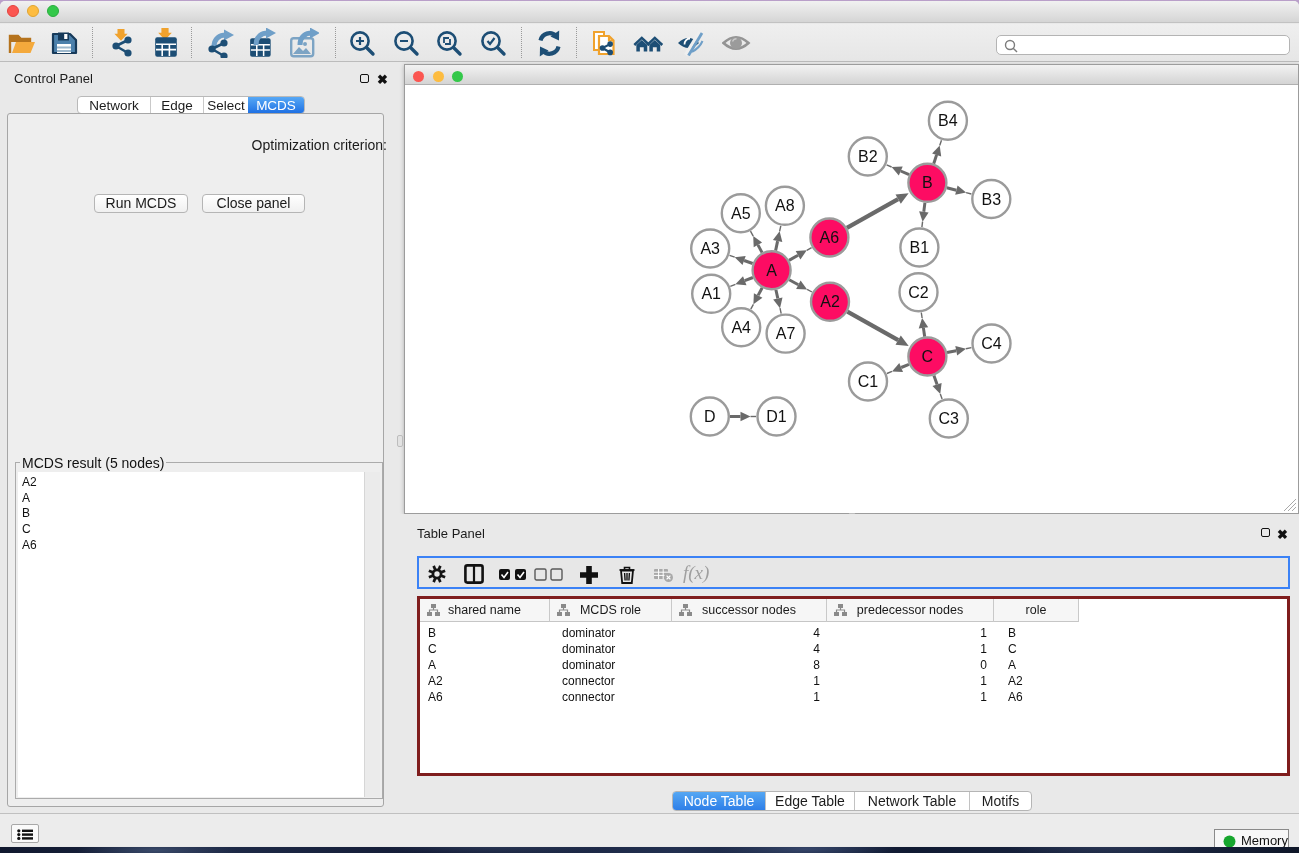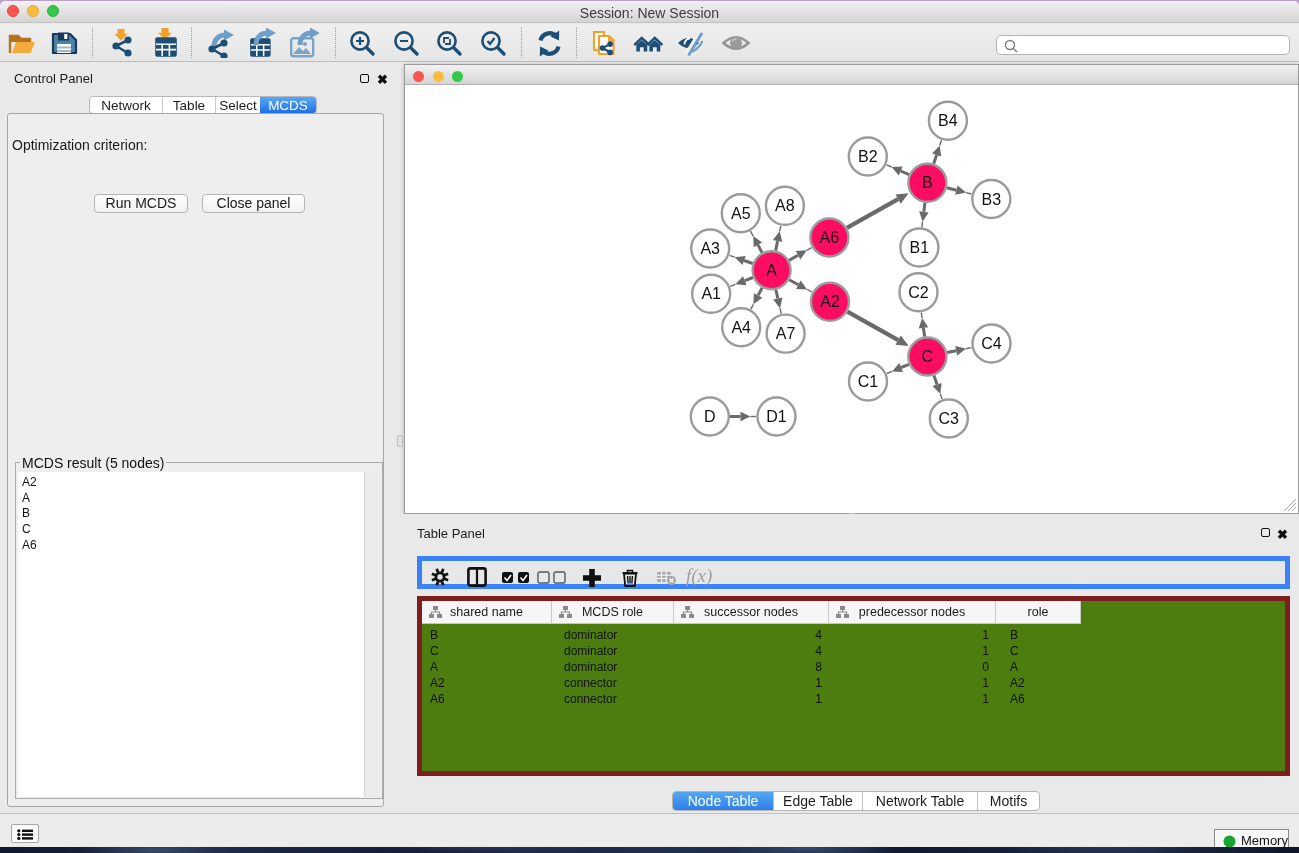--- a/index.html
+++ b/index.html
@@ -10,42 +10,42 @@
 .tl{position:absolute;border-radius:50%;width:12px;height:12px;top:4px}
 .title{position:absolute;top:4px;width:100%;text-align:center;font-size:14px;color:#3c3c3c}
 .toolbar{position:absolute;left:0;top:23px;width:100%;height:38px;background:linear-gradient(#efefef,#e6e6e6);border-bottom:1px solid #bcbcbc}
 .tsep{position:absolute;top:3px;height:31px;width:0;border-left:1px dotted #9a9a9a}
 .searchbox{position:absolute;left:996px;top:11px;width:294px;height:20px;background:#fff;border:1px solid #b4b4b4;border-radius:5px}
 
 .cp{position:absolute;left:0;top:61px;width:391px;height:751px;background:#e9e9e9}
 .paneltitle{font-size:13px;color:#1c1c1c}
 .floaticon{position:absolute;width:9px;height:9px;border:1.6px solid #111;border-radius:2px}
 .closeicon{position:absolute;font-size:13px;font-weight:bold;color:#111;line-height:10px}
-.cptabs{position:absolute;top:95px;left:89px;height:18px;display:flex;border:1px solid #b9b9b9;border-radius:4px;overflow:hidden;background:#fff}
+.cptabs{position:absolute;top:95px;left:77px;height:18px;display:flex;border:1px solid #b9b9b9;border-radius:4px;overflow:hidden;background:#fff}
 .cptab{font-size:13.5px;color:#1c1c1c;text-align:center;line-height:17px;border-left:1px solid #c9c9c9}
 .cptab:first-child{border-left:none}
 .cptab.sel{background:linear-gradient(#57a8f5,#1f71e4);color:#fff;border-left:none}
 .cpbox{position:absolute;left:7px;top:112px;width:377px;height:694px;background:#eeeeee;border:1px solid #a6a6a6;border-radius:3px}
 .combo{position:absolute;left:36px;top:46px;width:311px;height:20px;background:#fff;border:1px solid #b2b2b2;border-radius:4px;font-size:14px;color:#1a1a1a;line-height:19px;padding-left:11px}
 .combobtn{position:absolute;right:-1px;top:-1px;width:25px;height:20px;border-radius:0 4px 4px 0;background:linear-gradient(#5baaf7,#1e6fe3)}
 .btn{position:absolute;height:19px;background:linear-gradient(#ffffff,#f0f0f0);border:1px solid #b5b5b5;border-radius:4px;font-size:14px;color:#1a1a1a;text-align:center;line-height:17px}
 .fieldset{position:absolute;left:7px;top:348px;width:368px;height:337px;border:1px solid #ababab}
 .legend{position:absolute;left:4px;top:-8px;background:#eeeeee;font-size:14px;color:#111;padding:0 2px}
 .listbox{position:absolute;left:2px;top:9px;width:362px;height:325px;background:#fff;font-size:12px;color:#111;padding-top:3px}
 .listbox div{height:15.7px;line-height:15.7px;padding-left:4px}
 .sbtrack{position:absolute;right:2px;top:9px;width:16px;height:325px;background:#ebebeb;border-left:1px solid #d6d6d6}
 
 .nw{position:absolute;left:404px;top:63px;width:895px;height:450px;background:#fff;border:1px solid #9c9c9c;box-shadow:0 1px 4px rgba(0,0,0,.25)}
 .nwtitle{position:absolute;left:0;top:0;width:100%;height:20px;background:linear-gradient(#f2f2f2,#d4d4d4);border-bottom:1px solid #b0b0b0}
 .nw .tl{width:11px;height:11px;top:6px}
 .nwtitletext{position:absolute;top:2.5px;width:100%;text-align:center;font-size:14px;color:#2e2e2e}
 
 .tp{position:absolute;left:391px;top:513px;width:908px;height:299px;background:#e9e9e9}
-.tptoolbar{position:absolute;left:26px;top:42px;width:873px;height:33px;background:#e7e7e7;border:5px solid #3b82f6}
-.tbl{position:absolute;left:26px;top:82px;width:873px;height:180px;background:#4d7c0f;border:5px solid #7f1d1d}
+.tptoolbar{position:absolute;left:26px;top:42px;width:873px;height:33px;background:#e7e7e7;border:2px solid #3b82f6}
+.tbl{position:absolute;left:26px;top:82px;width:873px;height:180px;background:#ffffff;border:3px solid #7f1d1d}
 .thead{position:absolute;left:0;top:0;width:659px;height:23px;background:#f6f6f6;border-bottom:1px solid #c6c6c6;font-size:12.5px;color:#1a1a1a}
 .thcell{position:absolute;top:0;height:23px;border-right:1px solid #c9c9c9}
 .thlabel{position:absolute;top:4px;width:100%;text-align:center}
 .trow{position:absolute;left:0;width:100%;height:16px;font-size:12px;color:#111}
 .tcell{position:absolute;top:1px}
 .bottabs{position:absolute;left:281px;top:277px;height:20px;display:flex;border:1px solid #b5b5b5;border-radius:4px;overflow:hidden;background:#fff}
 .btab{font-size:14px;color:#1c1c1c;text-align:center;line-height:19px;border-left:1px solid #c2c2c2}
 .btab:first-child{border-left:none}
 .btab.sel{background:linear-gradient(#55a7f3,#2e7fe8);color:#fff;border-left:none}
 
@@ -54,21 +54,20 @@
 .membtn{position:absolute;right:10px;top:15px;width:75px;height:23px;background:#f7f7f7;border:1px solid #8a8a8a;font-size:13px;color:#111}
 svg{display:block}
 </style></head>
 <body>
 <div class="wall"></div>
 <div class="app">
   <div class="titlebar">
     <div class="tl" style="left:7px;background:#fb5651;border:0.5px solid #e2443f"></div>
     <div class="tl" style="left:27px;background:#fdbc40;border:0.5px solid #e0a430"></div>
     <div class="tl" style="left:47px;background:#34c84a;border:0.5px solid #2aad3e"></div>
-    <div class="title">Session: New Session</div>
   </div>
   <div class="toolbar">
     <svg class="abs" style="left:7px;top:5px" width="30" height="28" viewBox="0 0 30 28">
         <path d="M3 6 h8 l3 3 h9 v4 h-20z" fill="#b5731d"></path>
         <path d="M3 24 V7 h8 l3 3 h9 v3" fill="none" stroke="#b5731d" stroke-width="2.4"></path>
         <path d="M5 24 L9 13 h19 L23.5 24z" fill="#f4a93c"></path>
       </svg>
       <svg class="abs" style="left:50px;top:5px" width="30" height="28" viewBox="0 0 30 28">
         <path d="M3 5 h17 l6 6 v13 h-23 z" fill="#4c80ab" stroke="#173a5a" stroke-width="2.2" stroke-linejoin="round"></path>
         <rect x="8" y="3.5" width="11" height="8" fill="#173a5a"></rect>
@@ -205,26 +204,26 @@
         </svg>
       </div>
   </div>
 
   <div class="cp">
     <div class="paneltitle abs" style="left:14px;top:9px">Control Panel</div>
     <div class="floaticon" style="left:360px;top:12px"></div>
     <div class="closeicon" style="left:377px;top:13px">✖</div>
     <div class="cptabs" style="top:34px">
       <div class="cptab" style="width:72px">Network</div>
-      <div class="cptab" style="width:53px">Table</div>
+      <div class="cptab" style="width:53px">Edge</div>
       <div class="cptab" style="width:45px">Select</div>
       <div class="cptab sel" style="width:56px">MCDS</div>
     </div>
     <div class="cpbox" style="top:51px">
-      <div class="abs" style="left:4px;top:23px;width:375px;text-align:left;font-size:14px;color:#1a1a1a">Optimization criterion:</div>
+      <div class="abs" style="left:4px;top:23px;width:375px;text-align:right;font-size:14px;color:#1a1a1a">Optimization criterion:</div>
       <div class="btn" style="left:86px;top:80px;width:94px">Run MCDS</div>
       <div class="btn" style="left:194px;top:80px;width:103px">Close panel</div>
       <div class="fieldset">
         <div class="legend">MCDS result (5 nodes)</div>
         <div class="listbox">
             <div>A2</div>
             <div>A</div>
             <div>B</div>
             <div>C</div>
             <div>A6</div>
@@ -494,21 +493,21 @@
         </div>
         <div class="trow" style="top:90px">
           <div class="tcell" style="left:8px">A6</div>
           <div class="tcell" style="left:142px">connector</div>
           <div class="tcell" style="left:252px;width:148px;text-align:right">1</div>
           <div class="tcell" style="left:407px;width:160px;text-align:right">1</div>
           <div class="tcell" style="left:588px">A6</div>
         </div>
     </div>
     <div class="bottabs">
-      <div class="btab sel" style="width:100px">Node Table</div>
+      <div class="btab sel" style="width:92px">Node Table</div>
       <div class="btab" style="width:89px">Edge Table</div>
       <div class="btab" style="width:115px">Network Table</div>
       <div class="btab" style="width:62px">Motifs</div>
     </div>
   </div>
 
   <div class="status">
     <div class="listbtn">
         <svg class="abs" style="left:5px;top:4px" width="17" height="11" viewBox="0 0 17 11">
           <g fill="#111">

